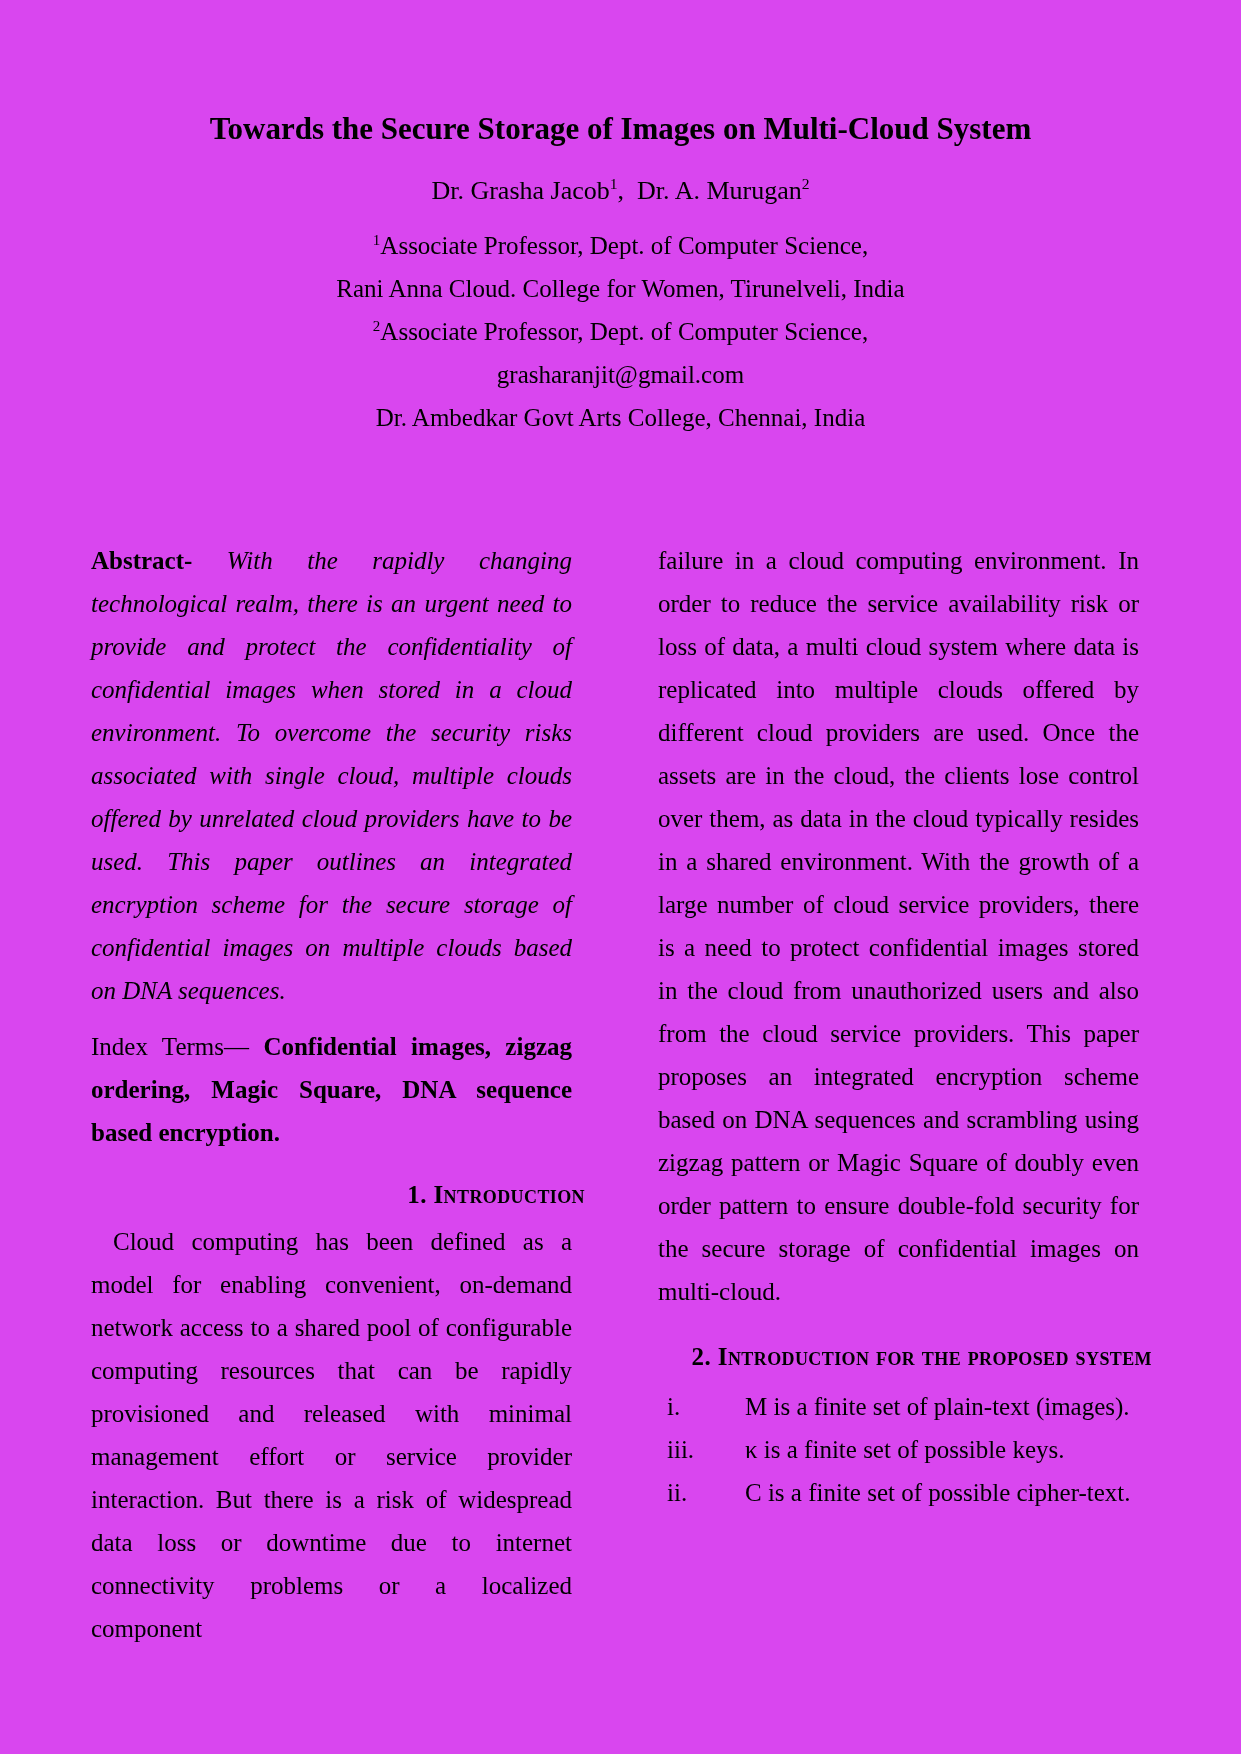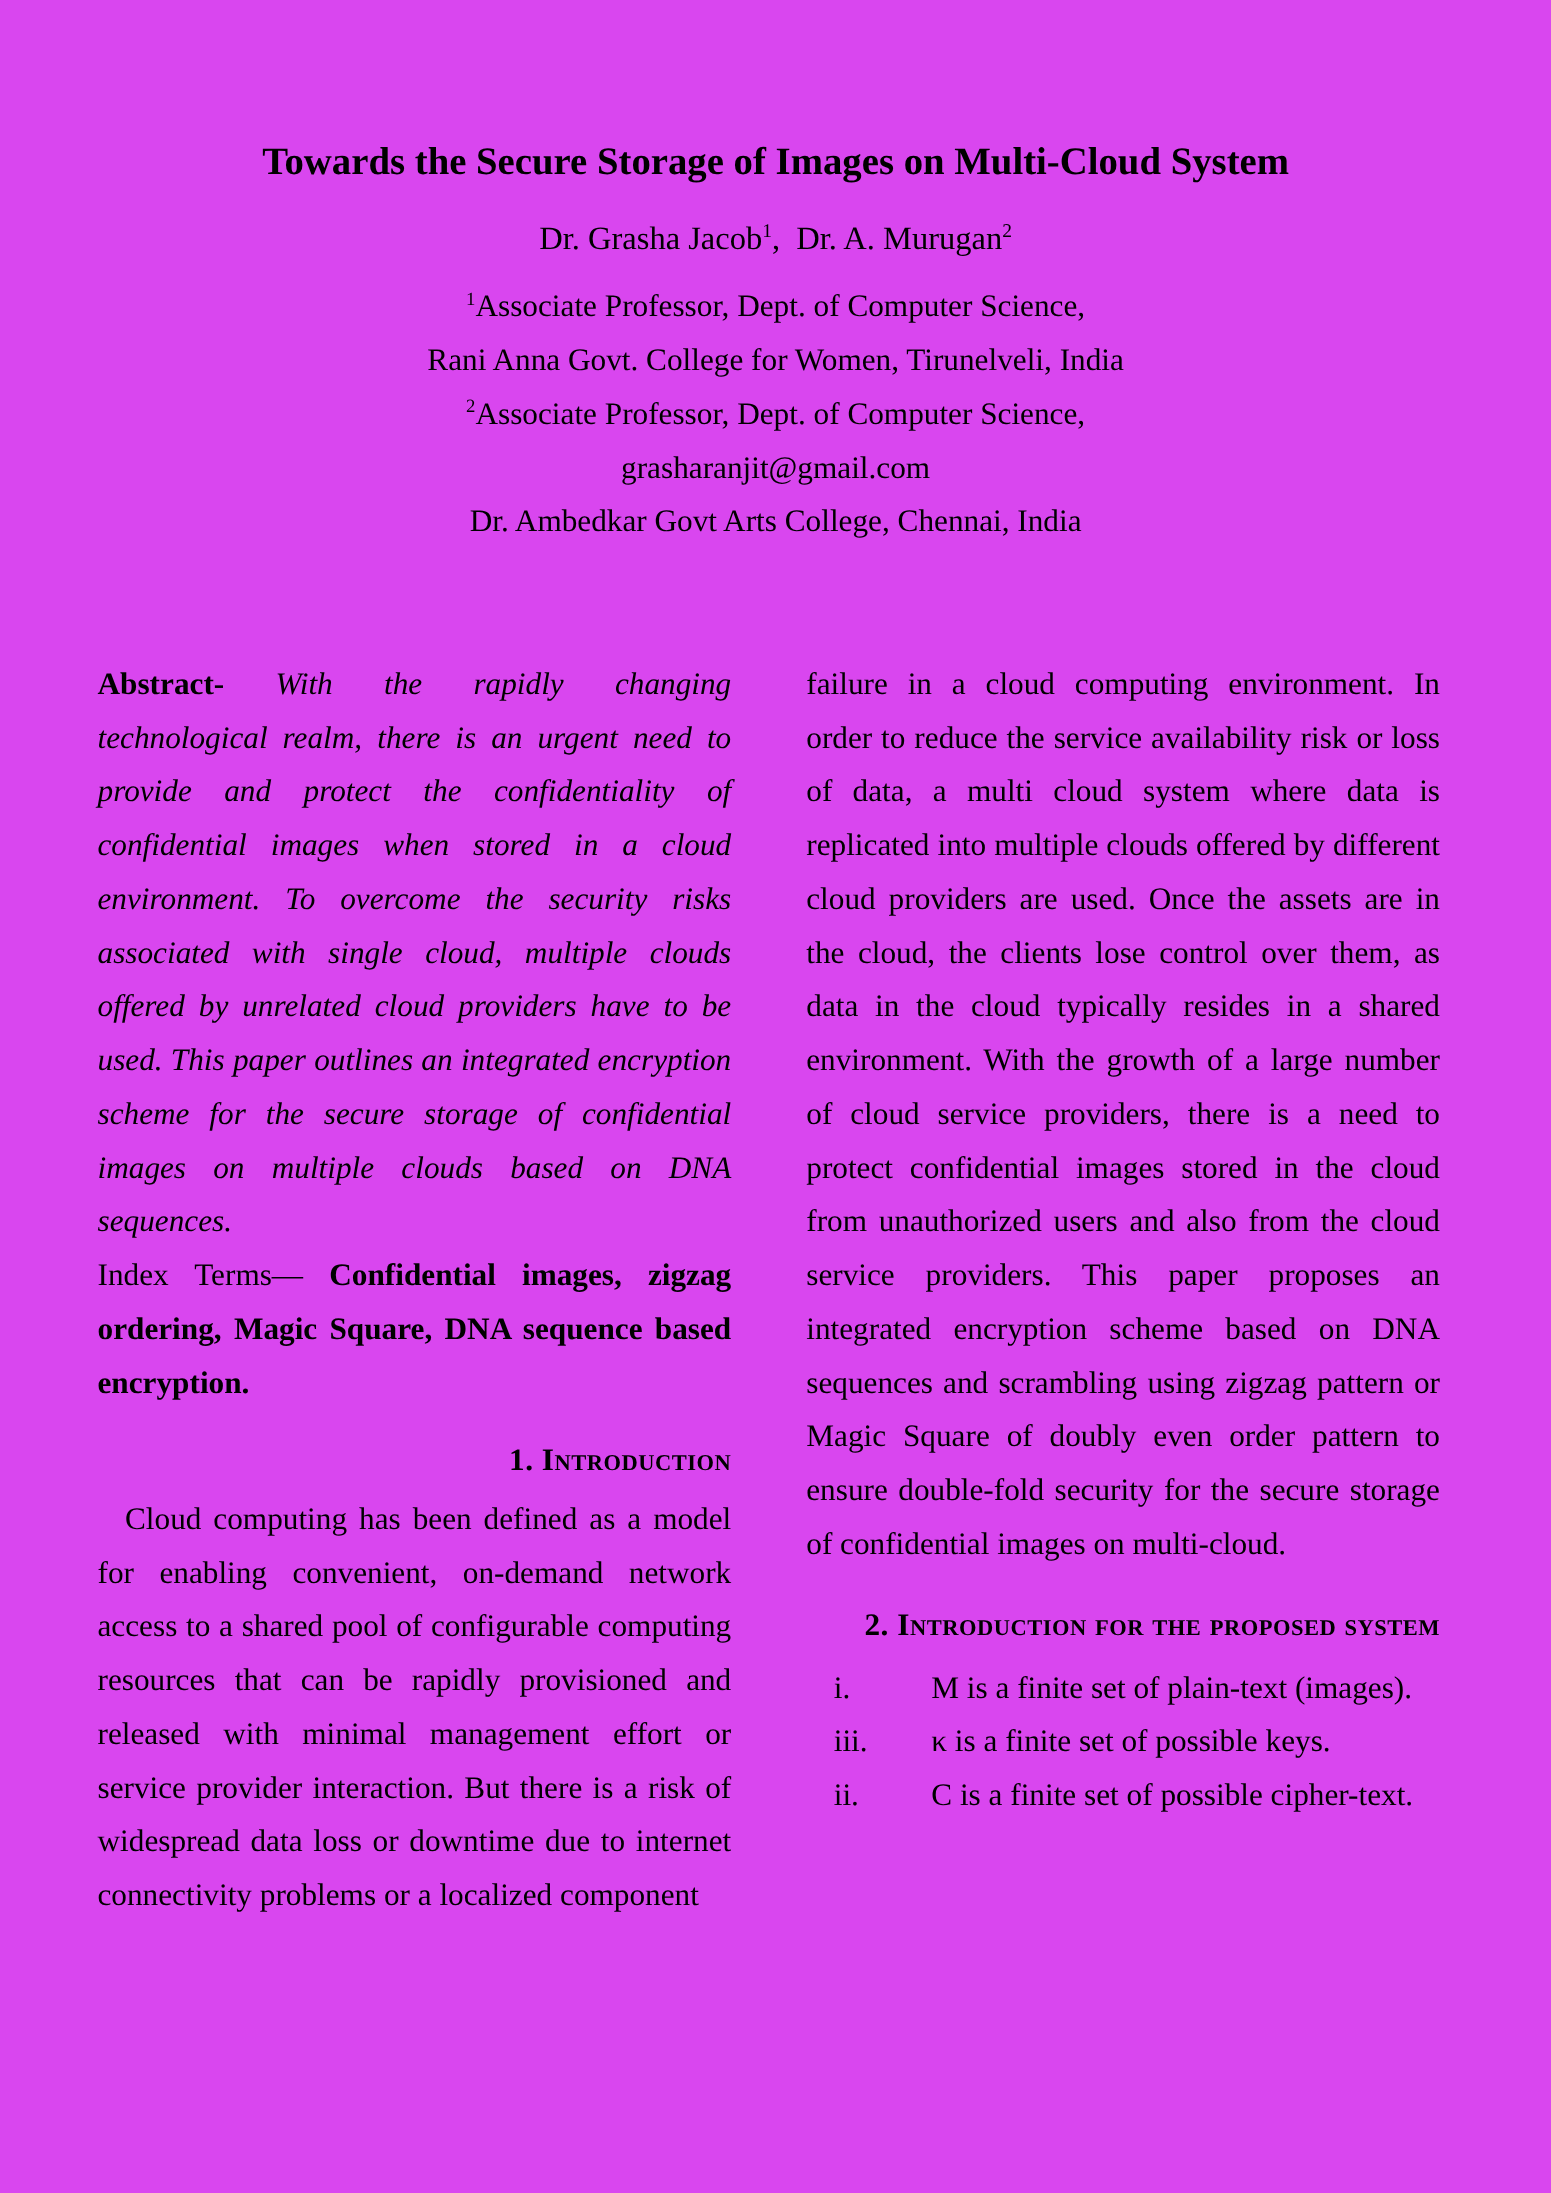--- a/index.html
+++ b/index.html
@@ -45,21 +45,21 @@
     margin-right: 89px;
     margin-top: 95px;
   }
   .col {
     width: 507px;
     flex: none;
     font-size: 25px;
     line-height: 43px;
     text-align: justify;
   }
-  .col p { margin: 0; }
+  .col p { margin: 13px; }
 
   .abstract-label { font-weight: bold; }
   .abstract-body { font-style: italic; }
 
   .index-terms { margin-top: 5px; }
   .index-terms .terms { font-weight: bold; }
 
   .sec-heading {
     margin: 19px 0 0 0;
     font-size: 25px;
@@ -96,21 +96,21 @@
 
   <div class="header">
     <h1 class="title">Towards the Secure Storage of Images on Multi-Cloud System</h1>
 
     <div class="authors">
       <span><span>Dr. Grasha Jacob</span><sup>1</sup></span><span class="sep">,  </span><span><span>Dr. A. Murugan</span><sup>2</sup></span>
     </div>
 
     <div class="affiliations">
       <p class="affil-line"><sup>1</sup><span>Associate Professor, Dept. of Computer Science,</span></p>
-      <p class="affil-line"><span>Rani Anna Govt. College for Women, Tirunelveli, India</span></p>
+      <p class="affil-line"><span>Rani Anna Cloud. College for Women, Tirunelveli, India</span></p>
       <p class="affil-line"><sup>2</sup><span>Associate Professor, Dept. of Computer Science,</span></p>
       <p class="affil-line"><span>grasharanjit@gmail.com</span></p>
       <p class="affil-line"><span>Dr. Ambedkar Govt Arts College, Chennai, India</span></p>
     </div>
   </div>
 
   <div class="columns">
 
     <section class="col">
       <p class="abstract"><span class="abstract-label">Abstract-</span> <span class="abstract-body">With the rapidly changing technological realm, there is an urgent need to provide and protect the confidentiality of confidential images when stored in a cloud environment. To overcome the security risks associated with single cloud, multiple clouds offered by unrelated cloud providers have to be used. This paper outlines an integrated encryption scheme for the secure storage of confidential images on multiple clouds based on DNA sequences.</span></p>

